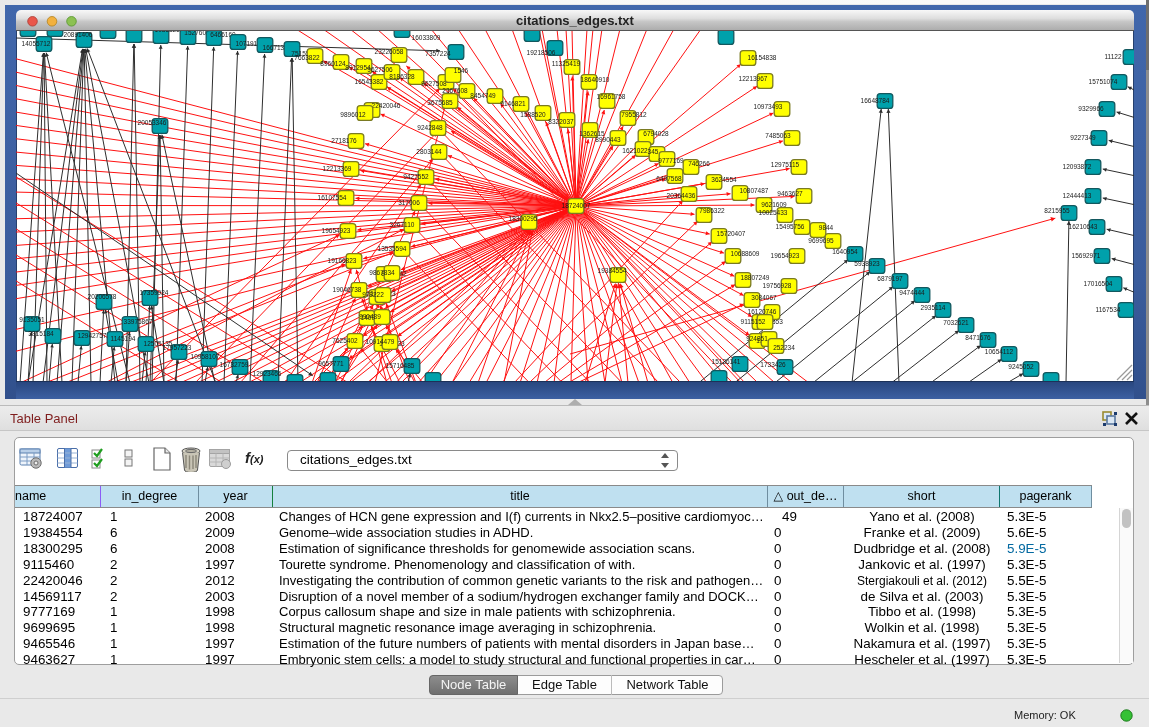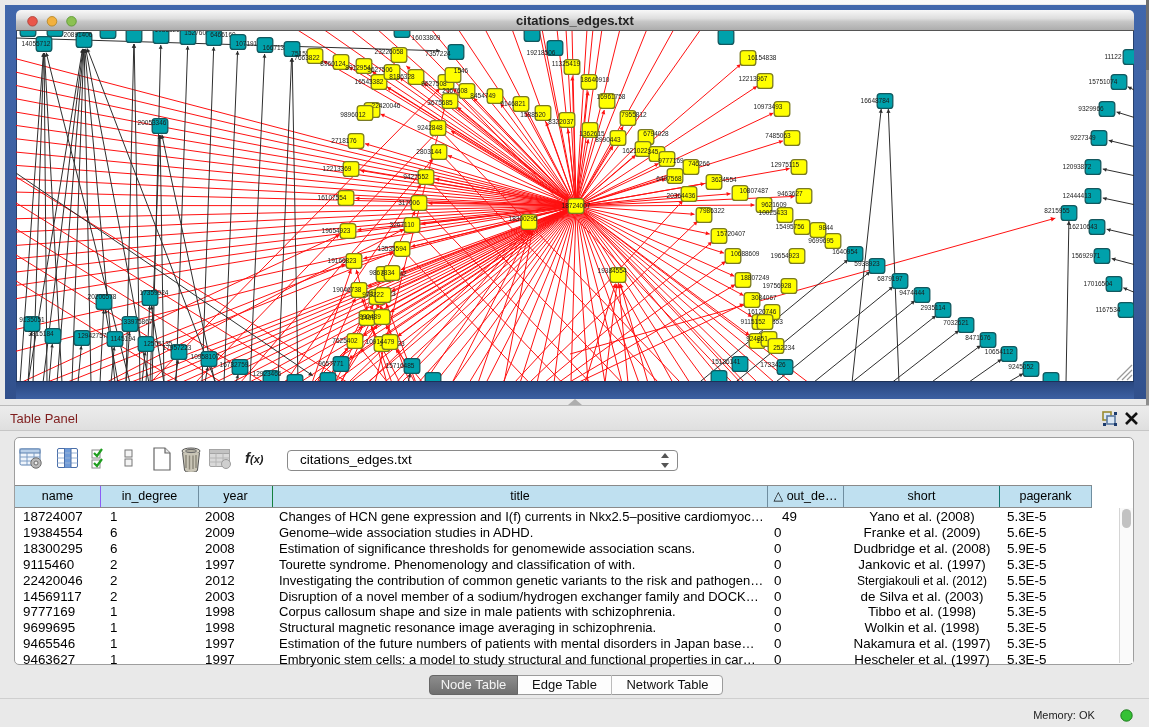--- a/index.html
+++ b/index.html
@@ -805,21 +805,21 @@
 
 <div class="abs" style="left:287px;top:450px;width:391px;height:21px;background:#fff;
 border:1px solid #8a8a8a;border-radius:4px;box-sizing:border-box"></div>
 <div class="abs" style="left:300px;top:452px;font-size:13.5px;color:#000">citations_edges.txt</div>
 <svg class="abs" style="left:660px;top:453px" width="10" height="15">
   <polygon points="5,0 9,5 1,5" fill="#555"></polygon>
   <polygon points="5,15 9,10 1,10" fill="#555"></polygon>
 </svg>
 
 <div class="abs" style="left:15px;top:485px;width:1077px;height:1px;background:#8a8a8a"></div>
-<div style="position:absolute;left:15px;top:486px;width:85px;height:21px;background:#bfe0f0;border-right:4px solid #8b5cf6;line-height:21px;text-align:center;font-size:12.5px;color:#000">name</div>
+<div style="position:absolute;left:15px;top:486px;width:85px;height:21px;background:#bfe0f0;border-right:4px solid #8b5cf6;line-height:21px;font-size:12.5px;color:#000">name</div>
 <div style="position:absolute;left:101px;top:486px;width:97px;height:21px;background:#bfe0f0;border-right:1px solid #6f8ea0;line-height:21px;text-align:center;font-size:12.5px;color:#000">in_degree</div>
 <div style="position:absolute;left:199px;top:486px;width:73px;height:21px;background:#bfe0f0;border-right:3px solid #15803d;line-height:21px;text-align:center;font-size:12.5px;color:#000">year</div>
 <div style="position:absolute;left:273px;top:486px;width:494px;height:21px;background:#bfe0f0;border-right:1px solid #6f8ea0;line-height:21px;text-align:center;font-size:12.5px;color:#000">title</div>
 <div style="position:absolute;left:768px;top:486px;width:75px;height:21px;background:#bfe0f0;border-right:1px solid #6f8ea0;line-height:21px;text-align:center;font-size:12.5px;color:#000">△ out_de…</div>
 <div style="position:absolute;left:844px;top:486px;width:155px;height:21px;background:#bfe0f0;border-right:6px solid #0f766e;line-height:21px;text-align:center;font-size:12.5px;color:#000">short</div>
 <div style="position:absolute;left:1000px;top:486px;width:91px;height:21px;background:#bfe0f0;border-right:1px solid #6f8ea0;line-height:21px;text-align:center;font-size:12.5px;color:#000">pagerank</div>
 <div class="abs" style="left:15px;top:507px;width:1077px;height:1px;background:#8a8a8a"></div>
 <div style="position:absolute;left:23px;top:509.0px;width:200px;height:16px;line-height:16px;font-size:13.4px;color:#000;white-space:nowrap;overflow:hidden">18724007</div>
 <div style="position:absolute;left:110px;top:509.0px;width:80px;height:16px;line-height:16px;font-size:13.4px;color:#000;white-space:nowrap;overflow:hidden">1</div>
 <div style="position:absolute;left:205px;top:509.0px;width:60px;height:16px;line-height:16px;font-size:13.4px;color:#000;white-space:nowrap;overflow:hidden">2008</div>
@@ -833,21 +833,21 @@
 <div style="position:absolute;left:279px;top:524.9px;width:489px;height:16px;line-height:16px;font-size:13.0px;color:#000;white-space:nowrap;overflow:hidden">Genome–wide association studies in ADHD.</div>
 <div style="position:absolute;left:774px;top:524.9px;width:60px;height:16px;line-height:16px;font-size:13.4px;color:#000;white-space:nowrap;overflow:hidden">0</div>
 <div style="position:absolute;left:844px;top:524.9px;width:156px;height:16px;line-height:16px;font-size:13.4px;color:#000;text-align:center;white-space:nowrap">Franke et al. (2009)</div>
 <div style="position:absolute;left:1007px;top:524.9px;height:16px;line-height:16px;font-size:13.4px;color:#000">5.6E-5</div>
 <div style="position:absolute;left:23px;top:540.8px;width:200px;height:16px;line-height:16px;font-size:13.4px;color:#000;white-space:nowrap;overflow:hidden">18300295</div>
 <div style="position:absolute;left:110px;top:540.8px;width:80px;height:16px;line-height:16px;font-size:13.4px;color:#000;white-space:nowrap;overflow:hidden">6</div>
 <div style="position:absolute;left:205px;top:540.8px;width:60px;height:16px;line-height:16px;font-size:13.4px;color:#000;white-space:nowrap;overflow:hidden">2008</div>
 <div style="position:absolute;left:279px;top:540.8px;width:489px;height:16px;line-height:16px;font-size:13.0px;color:#000;white-space:nowrap;overflow:hidden">Estimation of significance thresholds for genomewide association scans.</div>
 <div style="position:absolute;left:774px;top:540.8px;width:60px;height:16px;line-height:16px;font-size:13.4px;color:#000;white-space:nowrap;overflow:hidden">0</div>
 <div style="position:absolute;left:844px;top:540.8px;width:156px;height:16px;line-height:16px;font-size:13.4px;color:#000;text-align:center;white-space:nowrap">Dudbridge et al. (2008)</div>
-<div style="position:absolute;left:1007px;top:540.8px;height:16px;line-height:16px;font-size:13.4px;color:#000000">5.9E-5</div>
+<div style="position:absolute;left:1007px;top:540.8px;height:16px;line-height:16px;font-size:13.4px;color:#0369a1">5.9E-5</div>
 <div style="position:absolute;left:23px;top:556.7px;width:200px;height:16px;line-height:16px;font-size:13.4px;color:#000;white-space:nowrap;overflow:hidden">9115460</div>
 <div style="position:absolute;left:110px;top:556.7px;width:80px;height:16px;line-height:16px;font-size:13.4px;color:#000;white-space:nowrap;overflow:hidden">2</div>
 <div style="position:absolute;left:205px;top:556.7px;width:60px;height:16px;line-height:16px;font-size:13.4px;color:#000;white-space:nowrap;overflow:hidden">1997</div>
 <div style="position:absolute;left:279px;top:556.7px;width:489px;height:16px;line-height:16px;font-size:13.0px;color:#000;white-space:nowrap;overflow:hidden">Tourette syndrome. Phenomenology and classification of with.</div>
 <div style="position:absolute;left:774px;top:556.7px;width:60px;height:16px;line-height:16px;font-size:13.4px;color:#000;white-space:nowrap;overflow:hidden">0</div>
 <div style="position:absolute;left:844px;top:556.7px;width:156px;height:16px;line-height:16px;font-size:13.4px;color:#000;text-align:center;white-space:nowrap">Jankovic et al. (1997)</div>
 <div style="position:absolute;left:1007px;top:556.7px;height:16px;line-height:16px;font-size:13.4px;color:#000">5.3E-5</div>
 <div style="position:absolute;left:23px;top:572.6px;width:200px;height:16px;line-height:16px;font-size:13.4px;color:#000;white-space:nowrap;overflow:hidden">22420046</div>
 <div style="position:absolute;left:110px;top:572.6px;width:80px;height:16px;line-height:16px;font-size:13.4px;color:#000;white-space:nowrap;overflow:hidden">2</div>
 <div style="position:absolute;left:205px;top:572.6px;width:60px;height:16px;line-height:16px;font-size:13.4px;color:#000;white-space:nowrap;overflow:hidden">2012</div>
@@ -901,15 +901,15 @@
 <div class="abs" style="left:429px;top:675px;width:89px;height:20px;border-radius:4px 0 0 4px;
 background:linear-gradient(#8d8d8d,#6f6f6f);box-sizing:border-box;
 border:1px solid #666;text-align:center;line-height:18px;font-size:13px;color:#f5f5f5">Node Table</div>
 <div class="abs" style="left:518px;top:675px;width:94px;height:20px;text-align:center;
 line-height:19px;font-size:13px;color:#111;border-right:1px solid #bbb;
 box-sizing:border-box">Edge Table</div>
 <div class="abs" style="left:612px;top:675px;width:111px;height:20px;text-align:center;
 line-height:19px;font-size:13px;color:#111">Network Table</div>
 
 <div class="abs" style="left:0;top:698px;width:1149px;height:1px;background:#cfcfcf"></div>
-<div class="abs" style="left:1014px;top:709px;width:100px;text-align:center;font-size:11px;color:#222">Memory: OK</div>
+<div class="abs" style="left:1014px;top:709px;width:100px;text-align:left;font-size:11px;color:#222">Memory: OK</div>
 <svg class="abs" style="left:1120px;top:709px" width="13" height="13">
   <circle cx="6.5" cy="6.5" r="5.7" fill="#35c135" stroke="#1d7a1d"></circle>
 </svg>
 </body></html>

